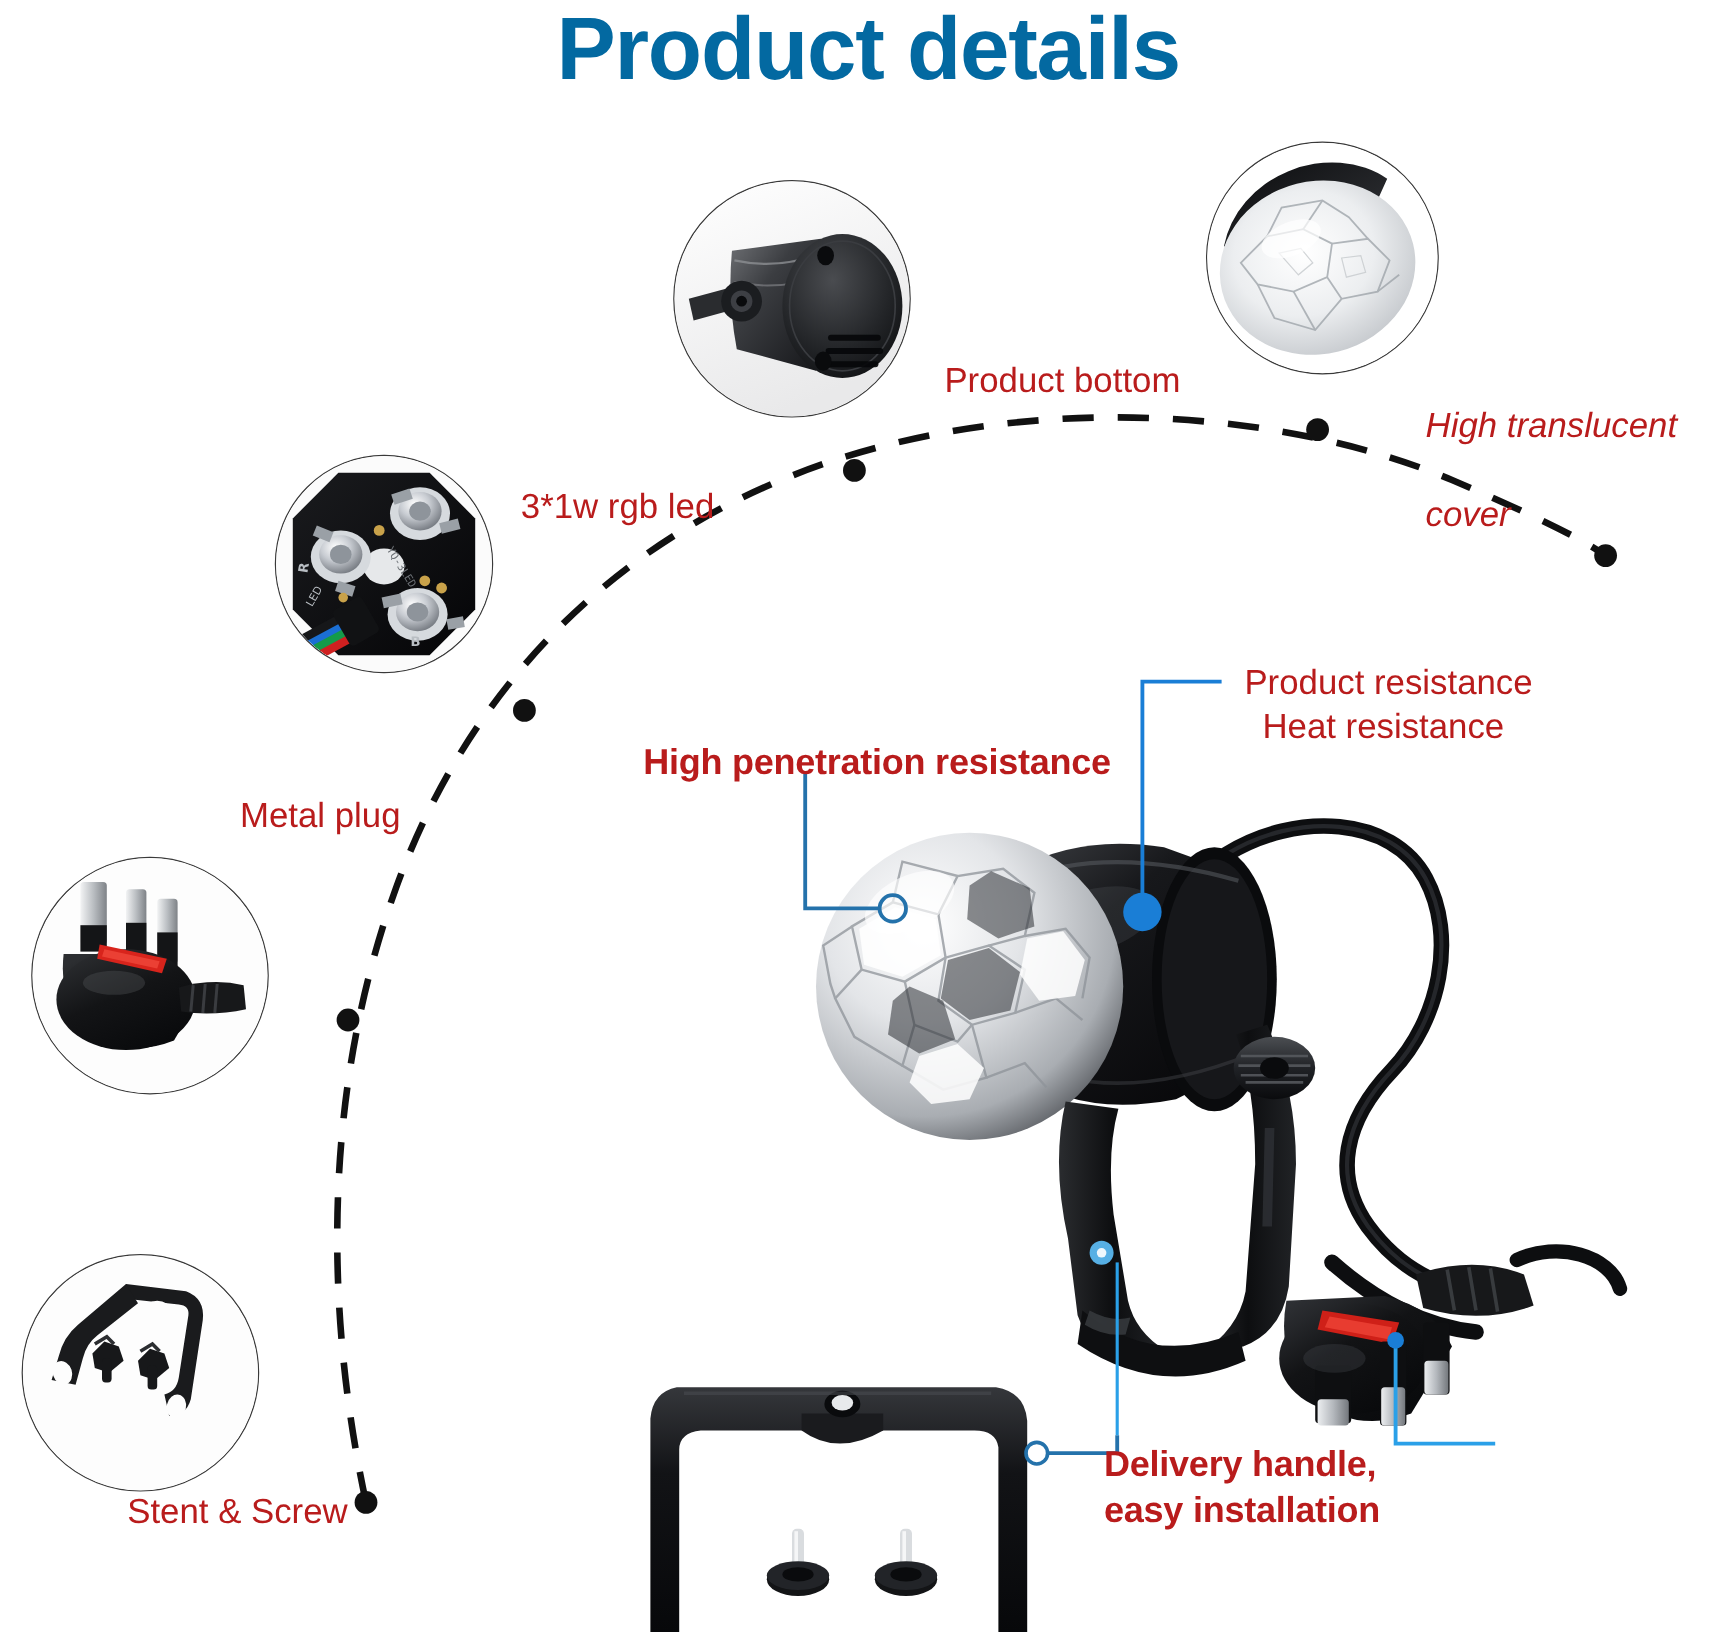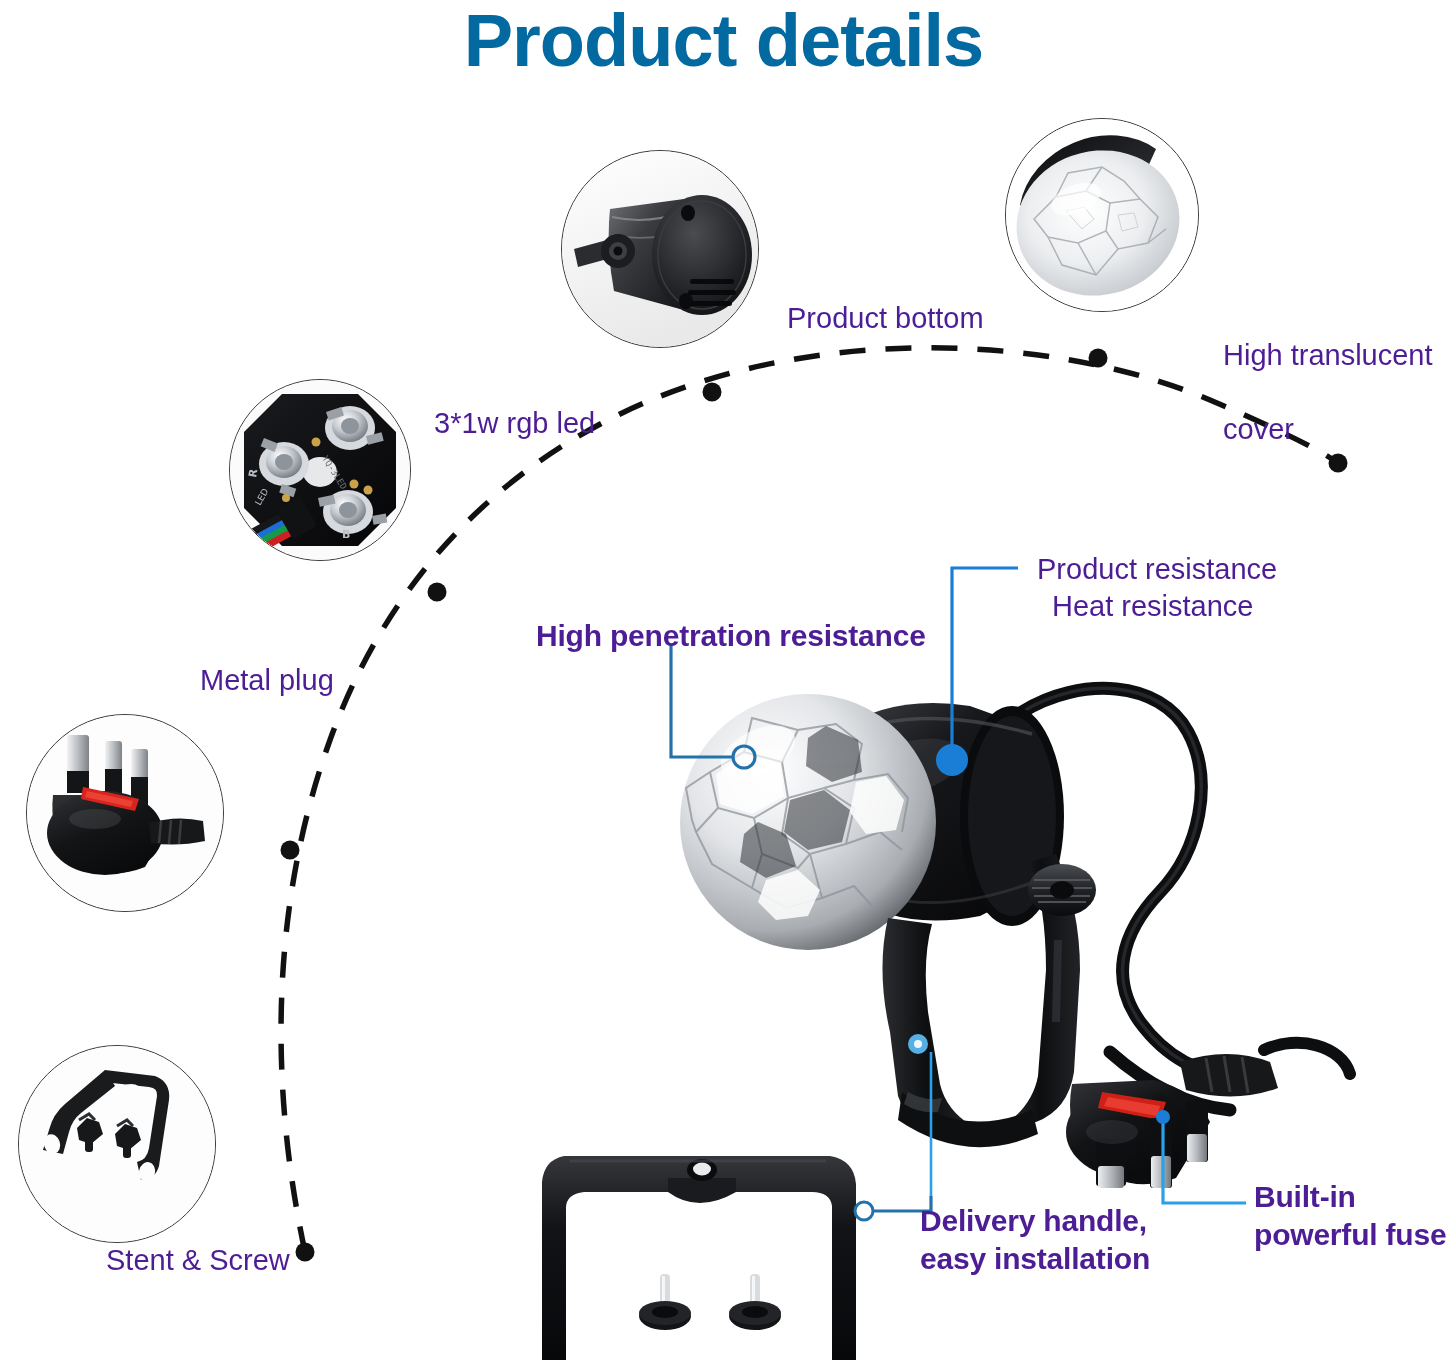--- a/index.html
+++ b/index.html
@@ -43,21 +43,21 @@
     width: 1447px;
     height: 1360px;
     pointer-events: none;
   }
 
   
   .label {
     position: absolute;
     font-size: 29px;
     line-height: 1.28;
-    color: #4c1d95;
+    color: #b91c1c;
     white-space: pre-line;
     font-family: "Liberation Sans", "DejaVu Sans", sans-serif;
   }
   .label.bold {
     font-weight: bold;
     font-size: 30px;
     letter-spacing: -0.2px;
   }
   .label.sub {
     font-weight: normal;
@@ -186,21 +186,21 @@
         <g stroke="#c6cacd" stroke-width="1" fill="none" opacity="0.8">
           <path d="M 60 92 L 78 88 L 88 100 L 76 110 Z"></path>
           <path d="M 112 96 L 128 94 L 132 108 L 116 112 Z"></path>
         </g>
 
         <ellipse cx="70" cy="80" rx="26" ry="14" fill="#ffffff" opacity="0.7" transform="rotate(-22 70 80)"></ellipse>
       </svg>
     </div>
   </div>
 
-  <div class="label callout-group" style="left:1223px; top:300px;">
+  <div class="label callout-group" style="left:1188px; top:300px;font-style:italic;">
     <span class="ln">High translucent</span>
     <span class="ln">cover</span>
   </div>
 
   <div class="inset" style="left:229px; top:379px; width:180px; height:180px;">
     <div class="inset-inner">
       <svg viewBox="0 0 180 180" width="180" height="180">
         <defs>
           <radialGradient id="ledDome" cx="0.38" cy="0.32" r="0.75">
             <stop offset="0" stop-color="#ffffff"></stop>
@@ -552,18 +552,14 @@
   <div class="callout-group" style="left:1028px; top:551px;">
     <span class="ln label sub" style="position:static; margin-left:9px;">Product resistance</span>
     <span class="ln label sub" style="position:static; margin-left:24px;">Heat resistance</span>
   </div>
 
   <div class="callout-group" style="left:920px; top:1202px;">
     <span class="ln label bold" style="position:static;">Delivery handle,</span>
     <span class="ln label bold" style="position:static;">easy installation</span>
   </div>
 
-  <div class="callout-group" style="left:1254px; top:1178px;">
-    <span class="ln label bold" style="position:static;">Built-in</span>
-    <span class="ln label bold" style="position:static;">powerful fuse</span>
-  </div>
 
 </div>
 
 </body></html>

